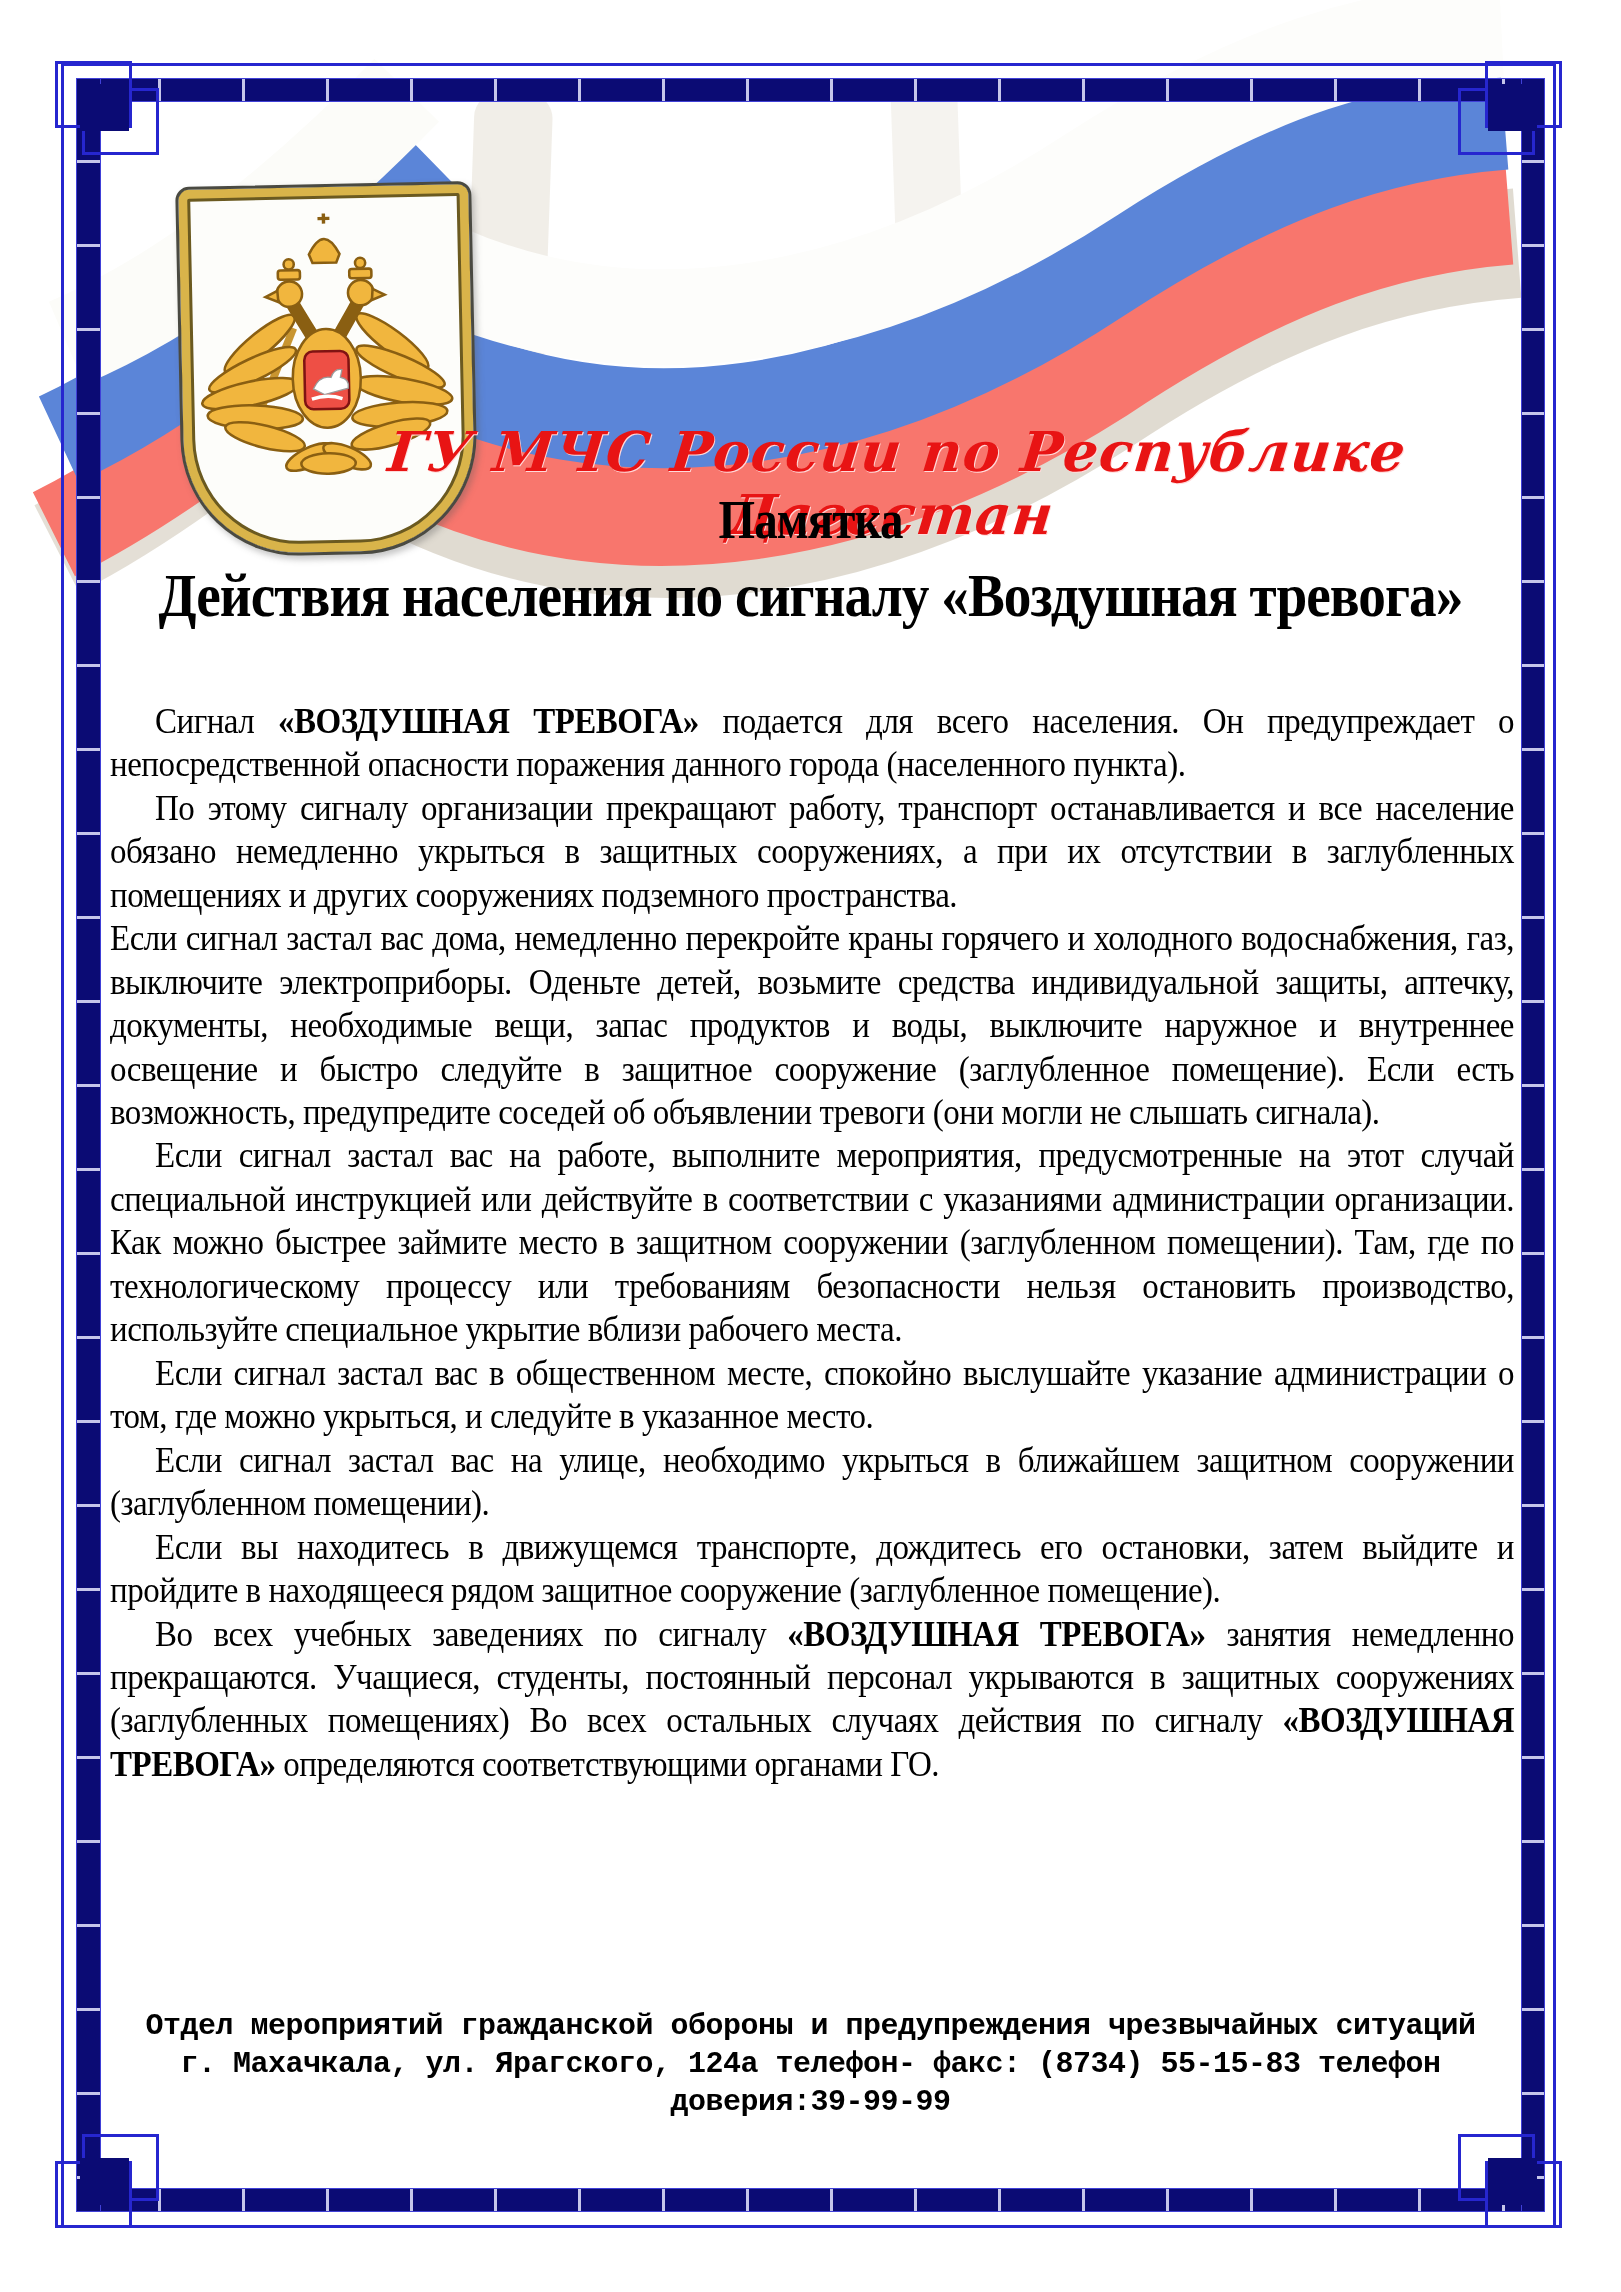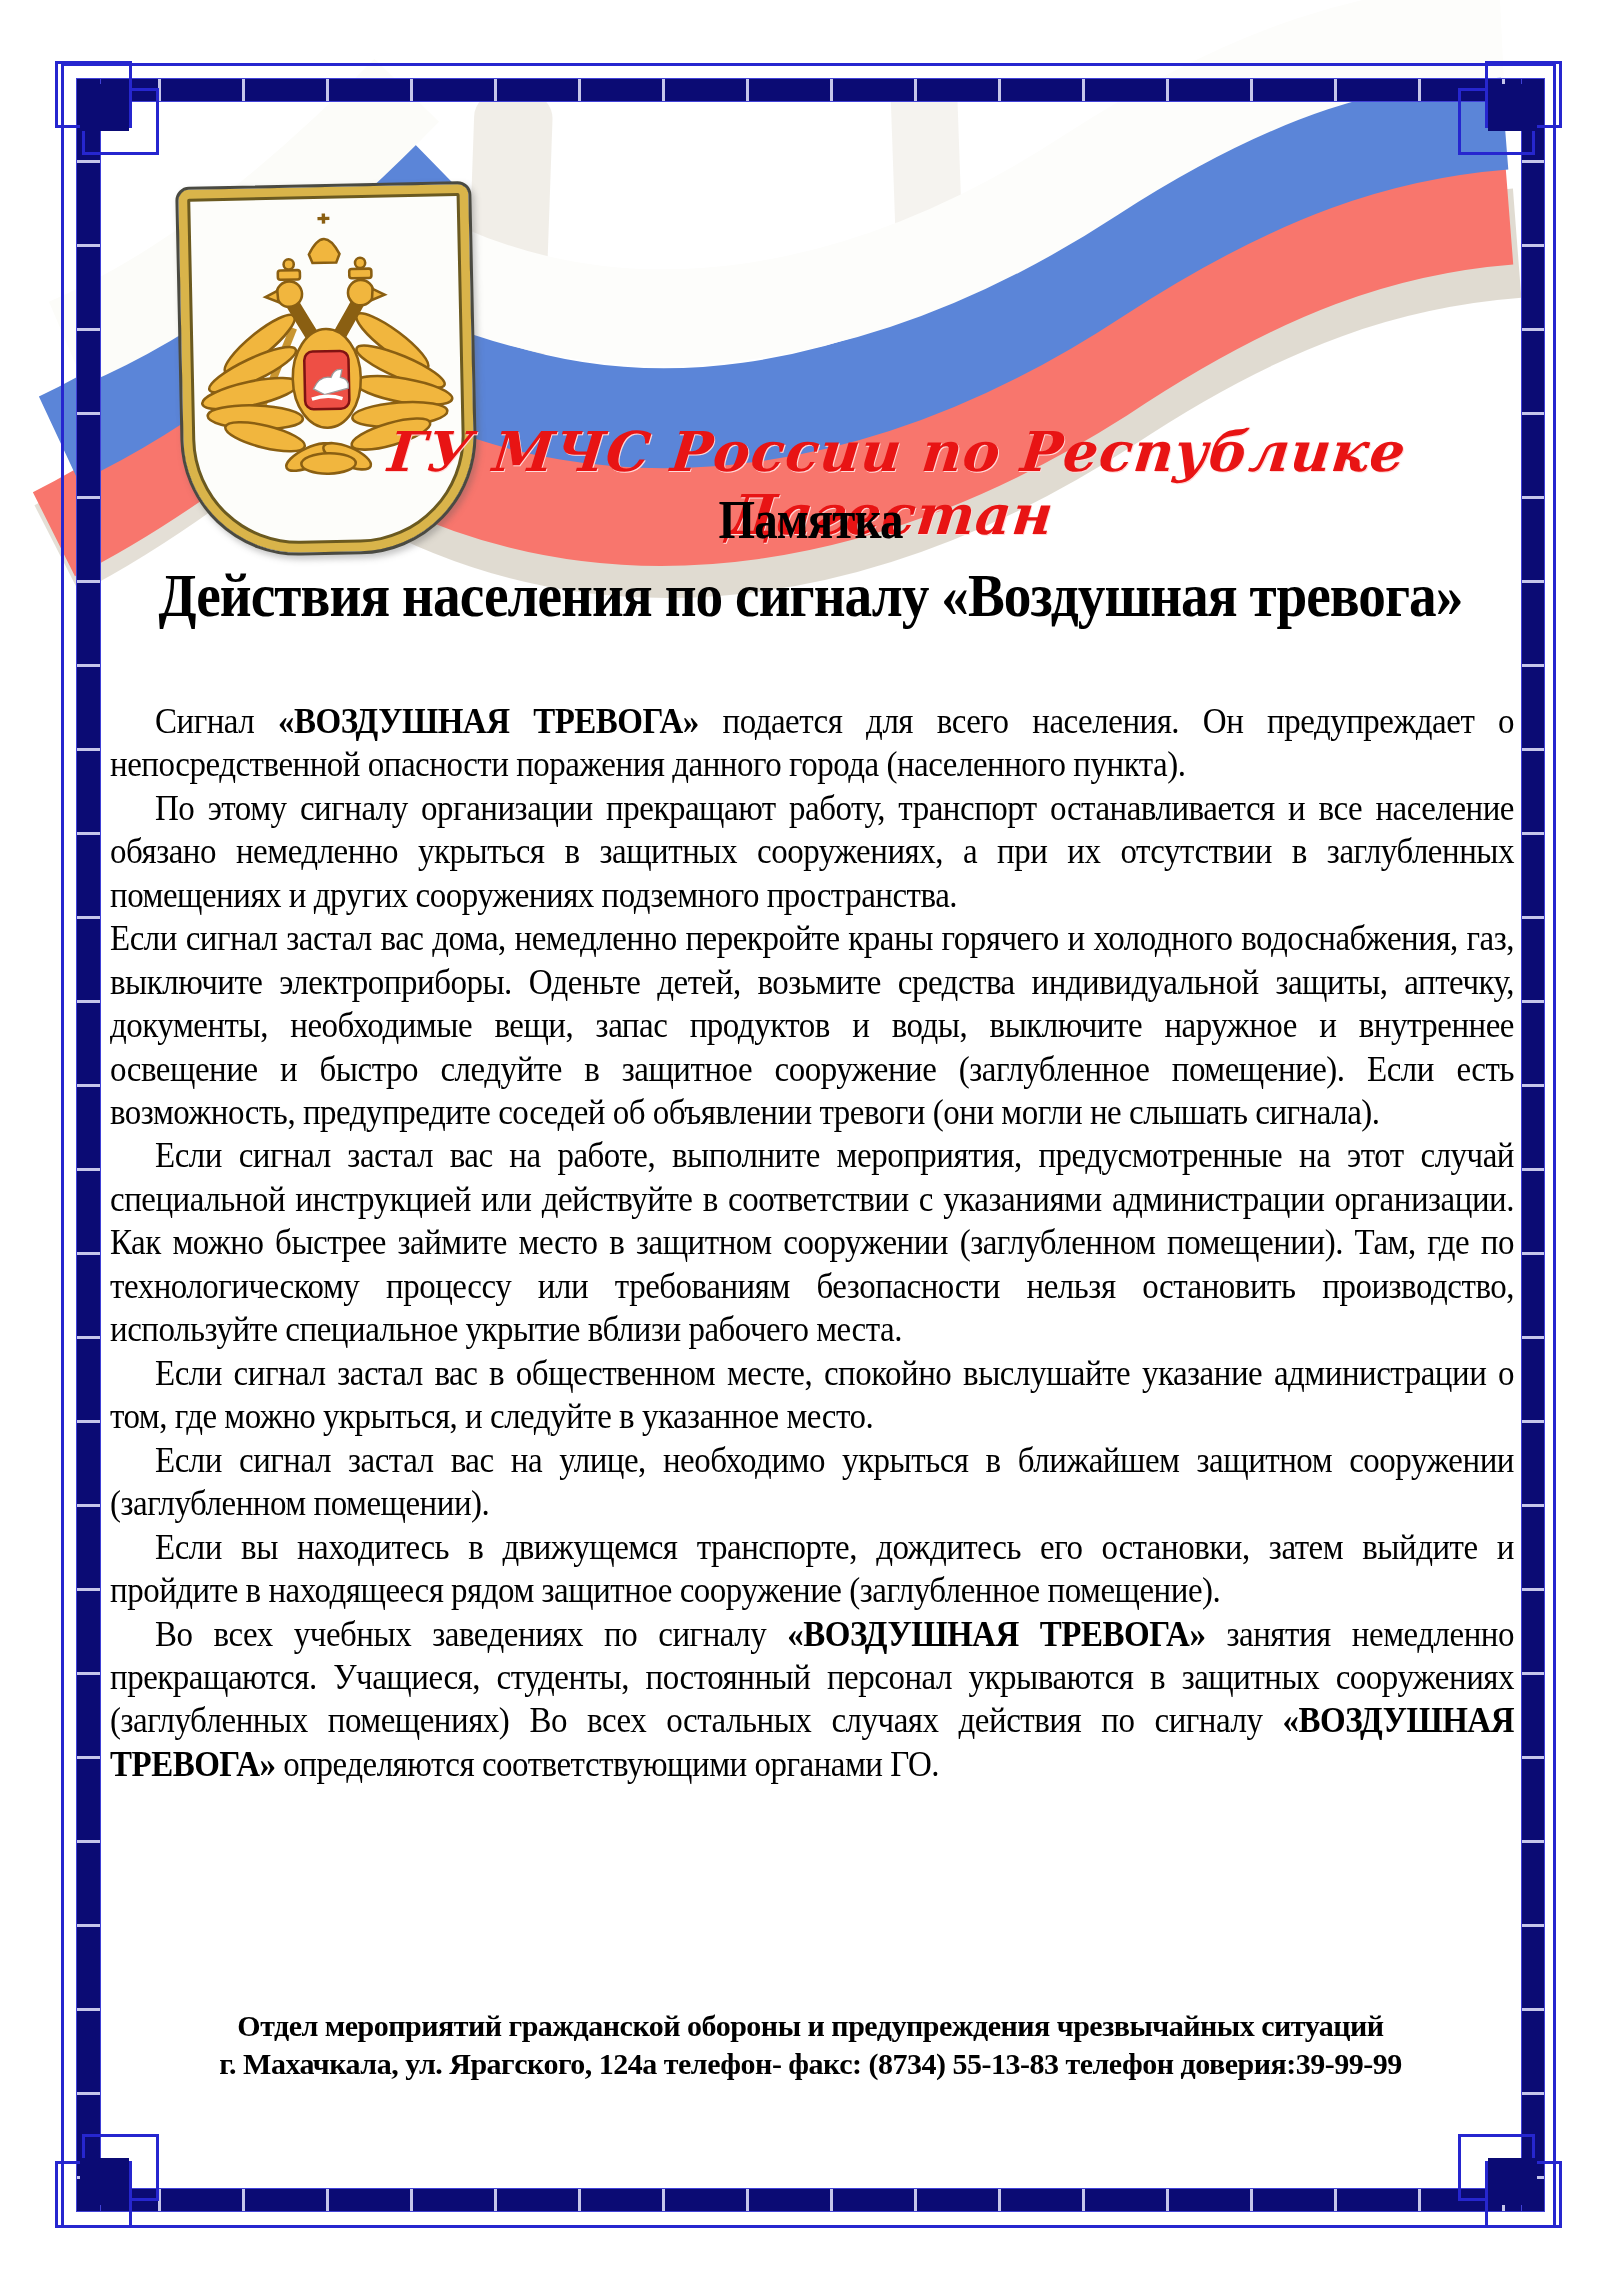--- a/index.html
+++ b/index.html
@@ -92,20 +92,21 @@
   .body-text p{margin:0;}
   .body-text p.indent{text-indent:45px;}
   .body-text .bold{font-weight:bold;}
 
   
   .footer{
     position:absolute;left:98px;right:98px;top:2007px;
     z-index:3;text-align:center;
     font-weight:bold;font-size:30px;line-height:38px;
     letter-spacing:-0.5px;
+    font-family:Liberation Mono, monospace;
   }
 </style>
 </head>
 <body>
 
 <div class="page">
 
   <svg class="flag-svg" width="1621" height="647" viewBox="0 0 1654 660" fill="none">
 
     <rect x="478" y="95" width="80" height="380" rx="25" fill="#e3ded2" opacity="0.5" transform="rotate(2 518 285)"></rect>
@@ -179,21 +180,21 @@
       <p class=""><span>Если сигнал застал вас дома, немедленно перекройте краны горячего и холодного водоснабжения, газ, выключите электроприборы. Оденьте детей, возьмите средства индивидуальной защиты, аптечку, документы, необходимые вещи, запас продуктов и воды, выключите наружное и внутреннее освещение и быстро следуйте в защитное сооружение (заглубленное помещение). Если есть возможность, предупредите соседей об объявлении тревоги (они могли не слышать сигнала).</span></p>
       <p class="indent"><span>Если сигнал застал вас на работе, выполните мероприятия, предусмотренные на этот случай специальной инструкцией или действуйте в соответствии с указаниями администрации организации. Как можно быстрее займите место в защитном сооружении (заглубленном помещении). Там, где по технологическому процессу или требованиям безопасности нельзя остановить производство, используйте специальное укрытие вблизи рабочего места.</span></p>
       <p class="indent"><span>Если сигнал застал вас в общественном месте, спокойно выслушайте указание администрации о том, где можно укрыться, и следуйте в указанное место.</span></p>
       <p class="indent"><span>Если сигнал застал вас на улице, необходимо укрыться в ближайшем защитном сооружении (заглубленном помещении).</span></p>
       <p class="indent"><span>Если вы находитесь в движущемся транспорте, дождитесь его остановки, затем выйдите и пройдите в находящееся рядом защитное сооружение (заглубленное помещение).</span></p>
       <p class="indent"><span>Во всех учебных заведениях по сигналу </span><span class="bold">«ВОЗДУШНАЯ ТРЕВОГА»</span><span> занятия немедленно прекращаются. Учащиеся, студенты, постоянный персонал укрываются в защитных сооружениях (заглубленных помещениях) Во всех остальных случаях действия по сигналу </span><span class="bold">«ВОЗДУШНАЯ ТРЕВОГА»</span><span> определяются соответствующими органами ГО.</span></p>
     </div>
 
   <div class="footer">
     <div>Отдел мероприятий гражданской обороны и предупреждения чрезвычайных ситуаций</div>
-    <div>г. Махачкала,   ул. Ярагского, 124а  телефон- факс: (8734) 55-13-83 телефон доверия:39-99-99</div>
+    <div>г. Махачкала,   ул. Ярагского, 124а  телефон- факс: (8734) 55-15-83 телефон доверия:39-99-99</div>
   </div>
 
   <div class="thin-frame"></div>
   <div class="band band-top"></div>
   <div class="band band-bottom"></div>
   <div class="band band-left"></div>
   <div class="band band-right"></div>
 
   <div class="corner tl">
     <div class="sqA"></div>

